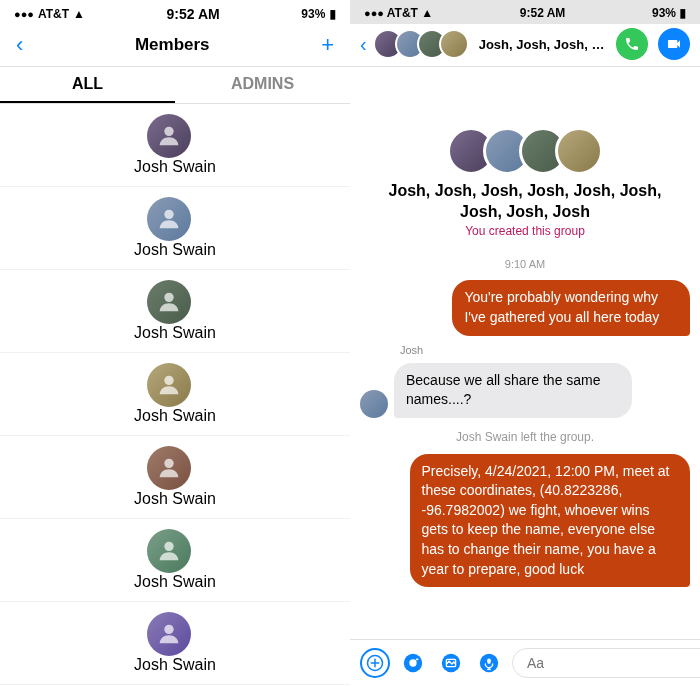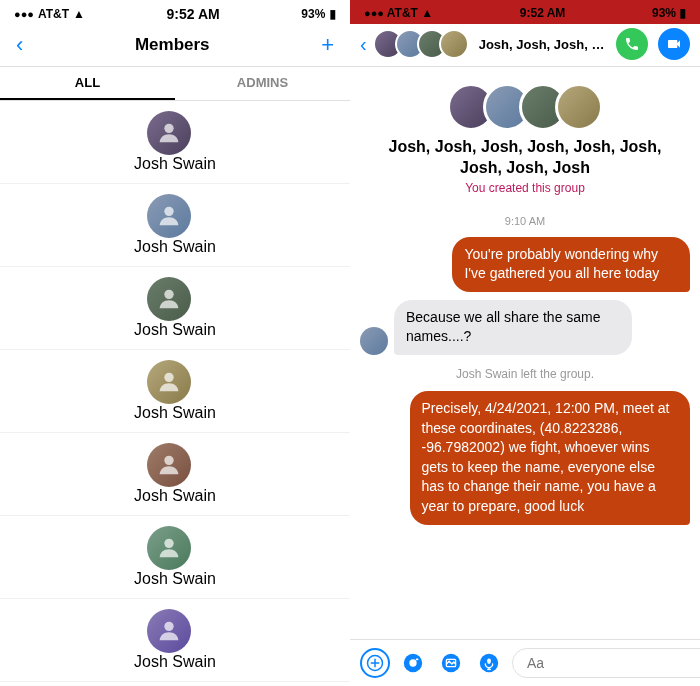--- a/index.html
+++ b/index.html
@@ -64,21 +64,21 @@
 
     .tabs-row {
       display: flex;
       border-bottom: 1px solid #e0e0e0;
     }
 
     .tab {
       flex: 1;
       text-align: center;
       padding: 8px 0;
-      font-size: 13px;
+      font-size: 16px;
       font-weight: 600;
       color: #888;
       cursor: pointer;
     }
 
     .tab.active {
       color: #000;
       border-bottom: 2px solid #000;
     }
 
@@ -141,21 +141,21 @@
       overflow: hidden;
     }
 
     .r-status-bar {
       display: flex;
       justify-content: space-between;
       align-items: center;
       padding: 6px 14px 4px;
       font-size: 12px;
       font-weight: 600;
-      background: #b91c1c;
+      background: #e5e5e5;
     }
 
     .r-header {
       display: flex;
       align-items: center;
       padding: 4px 10px 6px;
       border-bottom: 1px solid #e0e0e0;
       gap: 6px;
     }
 
@@ -213,20 +213,21 @@
     .video-icon-wrap { background: #0a84ff; }
 
     .chat-area {
       flex: 1;
       overflow-y: auto;
       padding: 10px 10px 6px;
       display: flex;
       flex-direction: column;
       gap: 6px;
       background: #fff;
+      justify-content: center;
     }
 
     .group-info-section {
       display: flex;
       flex-direction: column;
       align-items: center;
       padding: 6px 10px 10px;
     }
 
     .group-big-avatars {
@@ -531,20 +532,21 @@
     </div>
 
     <div class="timestamp-center">
       <span>9:10 AM</span>
     </div>
 
     <div class="bubble-row sent">
       <div class="bubble sent">You're probably wondering why I've gathered you all here today</div>
     </div>
 
+    <div class="sender-name-label">Josh</div>
 
     <div class="bubble-row received">
       <div class="received-avatar-small"></div>
       <div class="bubble received">Because we all share the same names....?</div>
     </div>
 
     <div class="system-msg">Josh Swain left the group.</div>
 
     <div class="bubble-row sent">
       <div class="bubble sent" style="max-width:85%; border-bottom-right-radius: 4px;">Precisely, 4/24/2021, 12:00 PM, meet at these coordinates, (40.8223286, -96.7982002) we fight, whoever wins gets to keep the name, everyone else has to change their name, you have a year to prepare, good luck</div>

